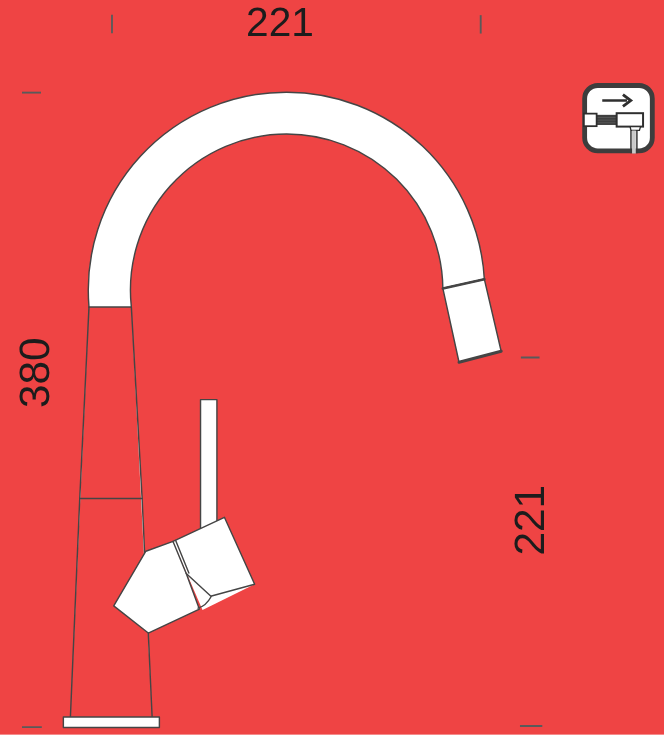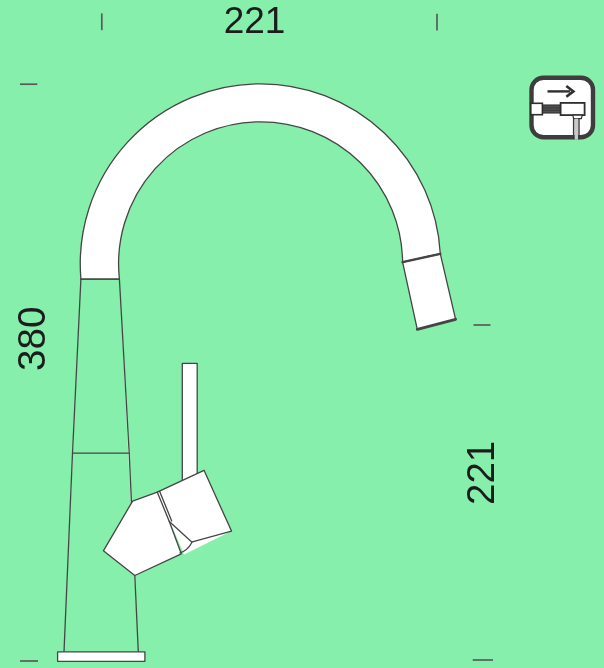--- a/index.html
+++ b/index.html
@@ -1,16 +1,16 @@
 <!DOCTYPE html>
 <html><head>
 <meta charset="utf-8">
 <style>
   html,body{margin:0;padding:0;background:#ffffff;}
-  .page{width:604px;height:668px;position:relative;background:#86efac;overflow:hidden;}
+  .page{width:604px;height:668px;position:relative;background:#ef4444;overflow:hidden;}
   svg{position:absolute;left:0;top:0;}
   text{font-family:"Liberation Sans", sans-serif;fill:#1c1c1c;}
 </style>
 </head>
 <body>
 <div class="page">
 <svg width="604" height="668" viewBox="0 0 604 668">
   <g fill="none" stroke="#454545" stroke-width="1.3" stroke-linecap="round" stroke-linejoin="round">
 
     <path d="M 80.9 279 L 72.5 453.2 L 64 651.8 M 119.4 279 L 129.2 453.2 L 138.3 651.8" fill="#ffffff"></path>

